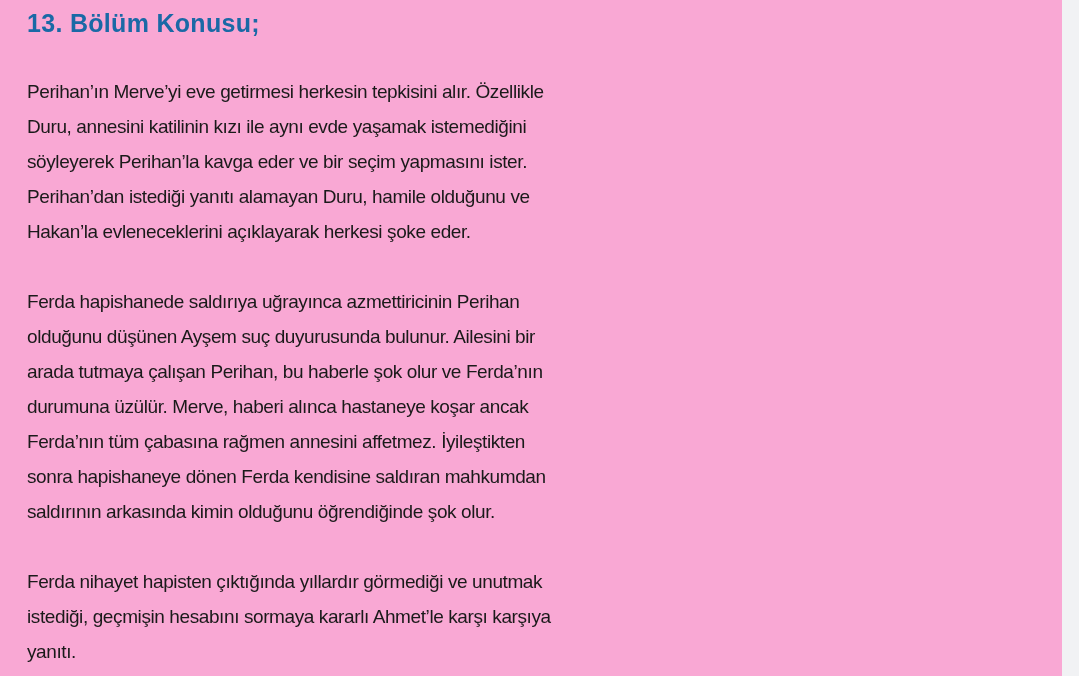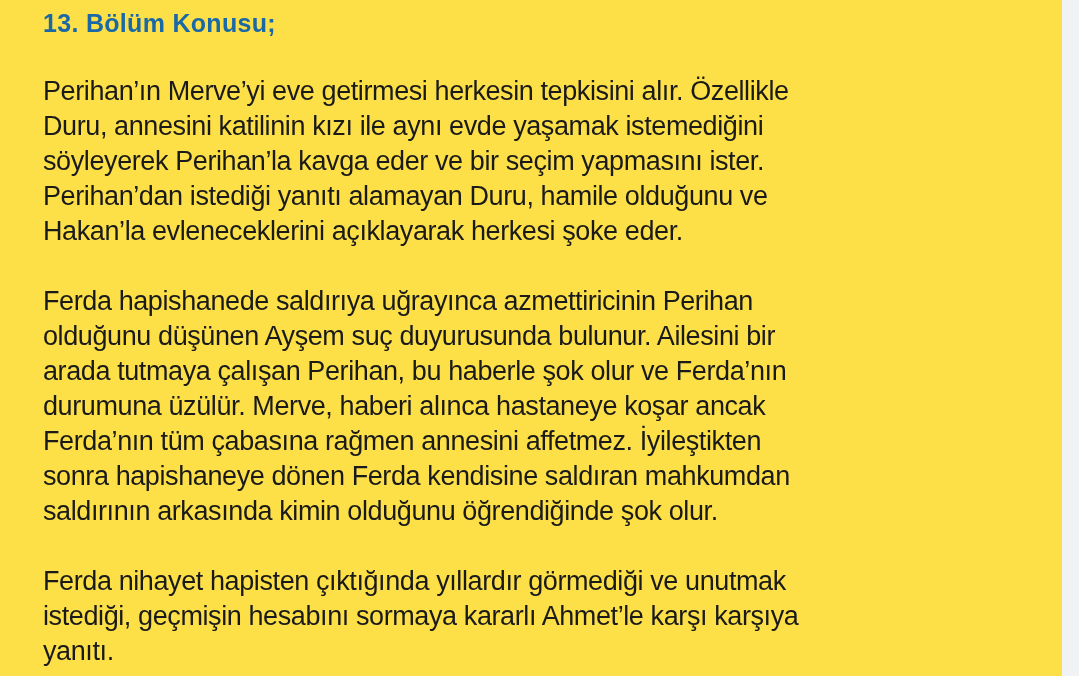--- a/index.html
+++ b/index.html
@@ -7,39 +7,39 @@
     padding: 0;
     background: #ffffff;
     width: 1079px;
     height: 676px;
     overflow: hidden;
   }
   .page {
     position: relative;
     width: 1079px;
     height: 676px;
-    background: #fde047;
+    background: #f9a8d4;
     font-family: "Liberation Sans", "DejaVu Sans", sans-serif;
     color: #1a1a1a;
     box-sizing: border-box;
-    padding: 8px 60px 0 43px;
+    padding: 8px 60px 0 27px;
   }
   .heading {
     font-size: 25px;
     font-weight: bold;
     line-height: 30px;
     color: #1a69a6;
     letter-spacing: 0.3px;
     margin: 0 0 36px 0;
   }
   .body-text {
     max-width: 1000px;
   }
   .para {
-    font-size: 27px;
+    font-size: 19px;
     line-height: 35px;
     letter-spacing: -0.4px;
     white-space: pre-line;
     margin: 0 0 35px 0;
     color: #1a1a1a;
   }
   .scrollbar-track {
     position: absolute;
     top: 0;
     right: 0;

